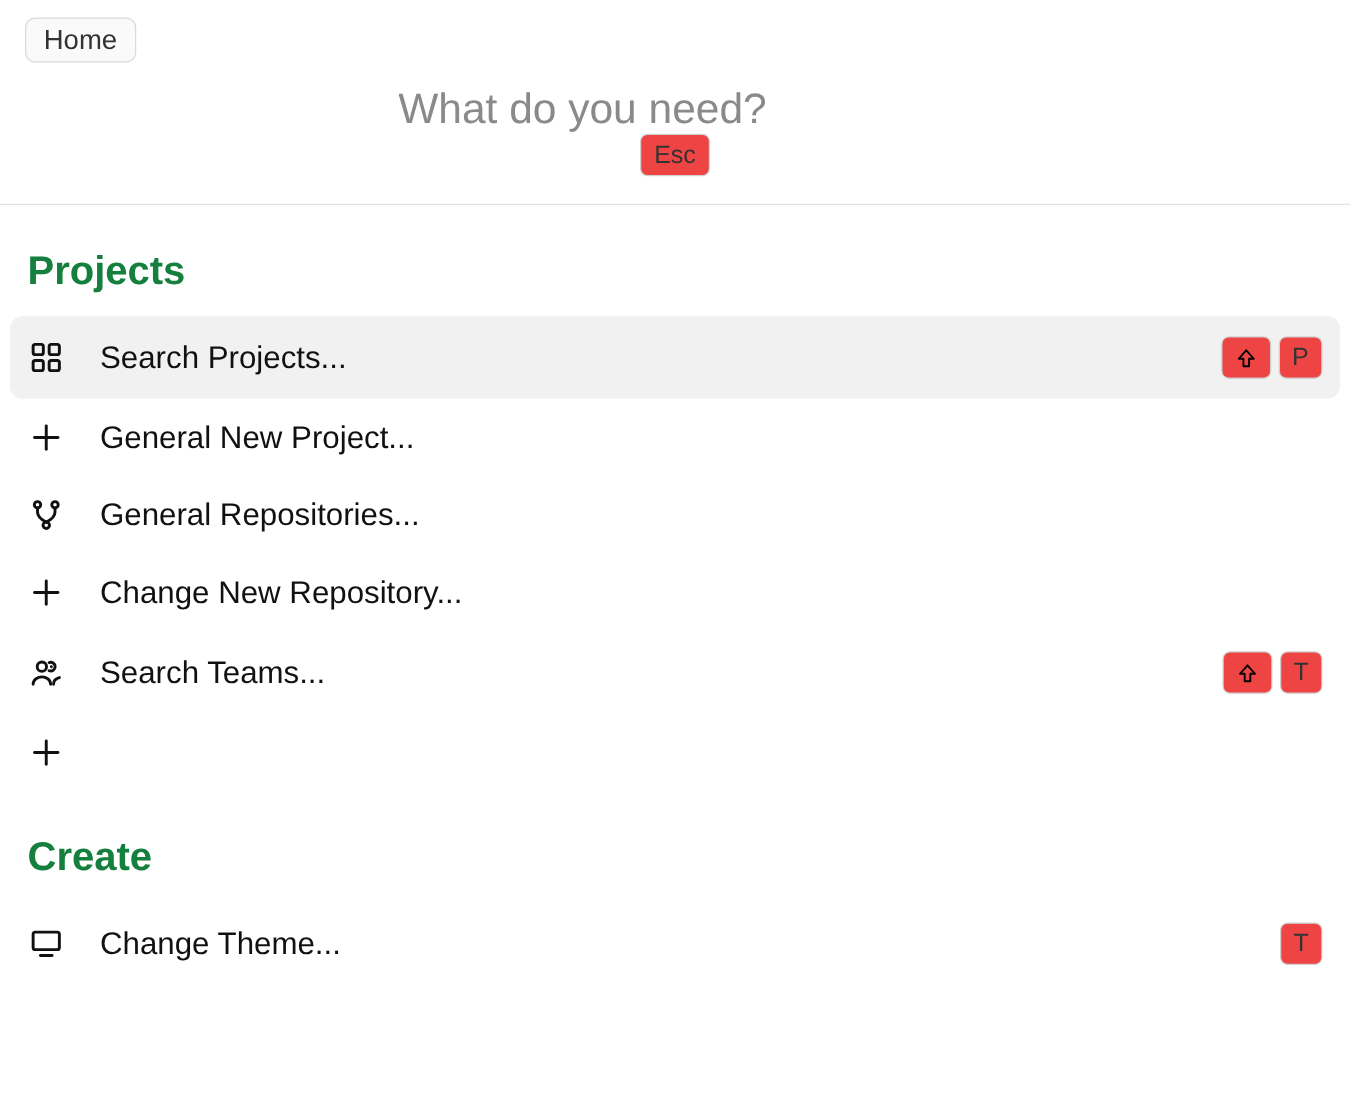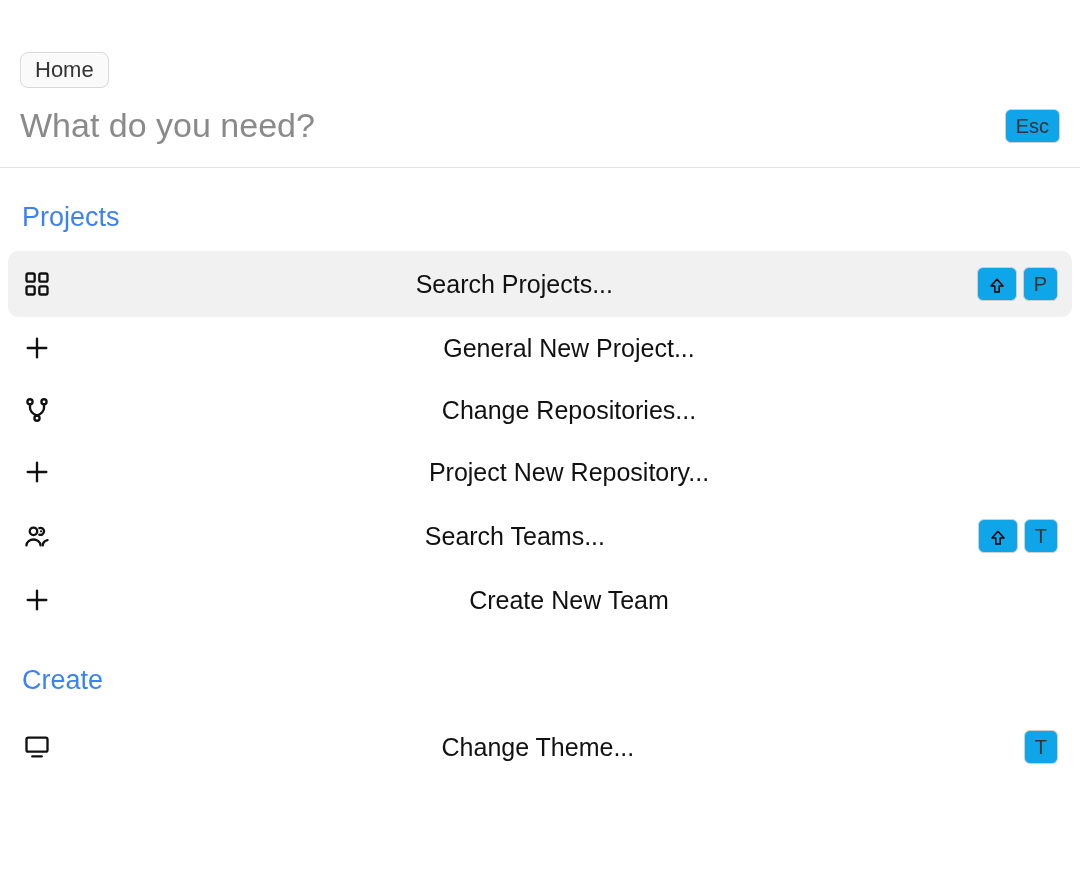--- a/index.html
+++ b/index.html
@@ -16,56 +16,57 @@
   }
   .home-chip {
     display: inline-block;
     font-size: 22px;
     padding: 4px 14px;
     border: 1px solid #d9d9d9;
     border-radius: 8px;
     background: #fafafa;
     color: #333;
     cursor: pointer;
-    margin-top: 38px;
   }
   .search-row {
     display: flex;
     align-items: center;
     justify-content: space-between;
     padding: 18px 20px 22px 20px;
     border-bottom: 1px solid #e3e3e3;
+    flex-direction: column;
   }
   .search-input {
     flex: 1;
     border: none;
     outline: none;
     font-size: 34px;
     color: #111;
     background: transparent;
   }
   .search-input::placeholder { color: #8a8a8a; }
   .key {
     font-size: 20px;
     padding: 4px 10px;
     border: 1px solid #d0d0d0;
     border-radius: 6px;
-    background: #0ea5e9;
+    background: #ef4444;
     color: #333;
     min-width: 28px;
     text-align: center;
     line-height: 1.2;
   }
   .content {
     padding: 0 8px;
   }
   .group-header {
-    font-size: 27px;
-    color: #3b82f6;
+    font-size: 32px;
+    color: #15803d;
     padding: 34px 14px 18px 14px;
+    font-weight: bold;
   }
   .item {
     display: flex;
     align-items: center;
     gap: 28px;
     padding: 16px 14px;
     margin: 0 0 0 0;
     border-radius: 10px;
     cursor: pointer;
   }
@@ -78,21 +79,20 @@
     display: flex;
     align-items: center;
     justify-content: center;
     color: #111;
   }
   .item .icon svg { width: 28px; height: 28px; stroke: currentColor; }
   .item .label {
     flex: 1;
     font-size: 25px;
     color: #111;
-    text-align: center;
   }
   .item .shortcut {
     display: flex;
     gap: 6px;
   }
   .shortcut .key svg { width: 18px; height: 18px; vertical-align: middle; }
 </style>
 </head>
 <body>
 
@@ -143,31 +143,31 @@
   <div class="item">
     <span class="icon">
       <svg viewBox="0 0 24 24" fill="none" stroke-width="2" stroke-linecap="round" stroke-linejoin="round">
         <circle cx="6" cy="5" r="2.2"></circle>
           <circle cx="18" cy="5" r="2.2"></circle>
           <circle cx="12" cy="19" r="2.2"></circle>
         <path d="M6 7.2V10c0 3 2 5 6 6.8"></path>
           <path d="M18 7.2V10c0 3-2 5-6 6.8"></path>
       </svg>
     </span>
-    <span class="label">Change Repositories...</span>
+    <span class="label">General Repositories...</span>
   </div>
 
   <div class="item">
     <span class="icon">
       <svg viewBox="0 0 24 24" fill="none" stroke-width="2" stroke-linecap="round">
         <line x1="12" y1="4" x2="12" y2="20"></line>
           <line x1="4" y1="12" x2="20" y2="12"></line>
       </svg>
     </span>
-    <span class="label">Project New Repository...</span>
+    <span class="label">Change New Repository...</span>
   </div>
 
 
   <div class="item">
     <span class="icon">
       <svg viewBox="0 0 24 24" fill="none" stroke-width="2" stroke-linecap="round" stroke-linejoin="round">
         <circle cx="9" cy="8" r="3.2"></circle>
           <path d="M15.5 8a3 3 0 0 1 0 .01"></path>
           <path d="M14 5.2a3 3 0 1 1 0 5.6"></path>
         <path d="M3 20c0-3 3-5 6-5s6 2 6 5"></path>
@@ -185,21 +185,20 @@
     </span>
   </div>
 
   <div class="item">
     <span class="icon">
       <svg viewBox="0 0 24 24" fill="none" stroke-width="2" stroke-linecap="round">
         <line x1="12" y1="4" x2="12" y2="20"></line>
           <line x1="4" y1="12" x2="20" y2="12"></line>
       </svg>
     </span>
-    <span class="label">Create New Team</span>
   </div>
 
   <div class="group-header">Create</div>
 
   <div class="item">
     <span class="icon">
       <svg viewBox="0 0 24 24" fill="none" stroke-width="2" stroke-linecap="round" stroke-linejoin="round">
         <rect x="3" y="4" width="18" height="12" rx="1.5"></rect>
           <line x1="8" y1="20" x2="16" y2="20"></line>
       </svg>

